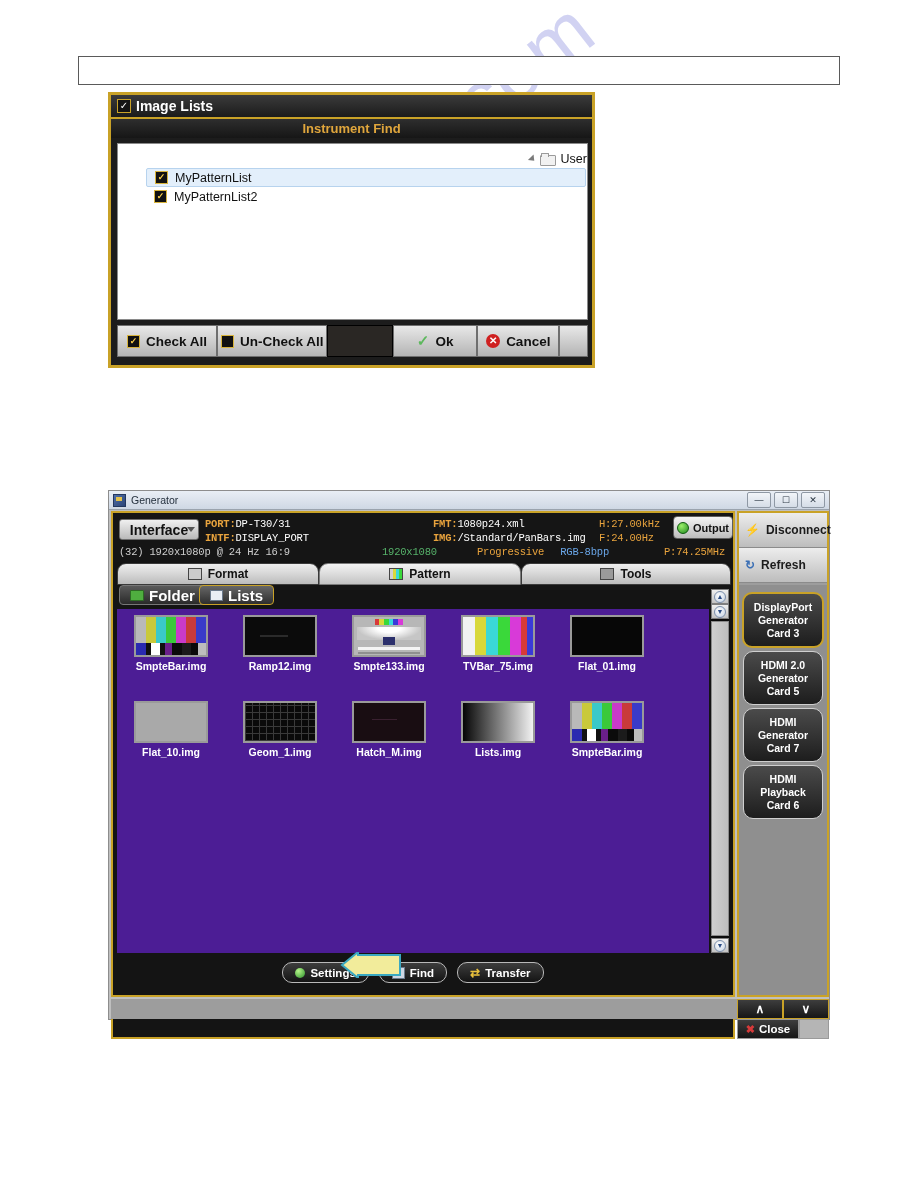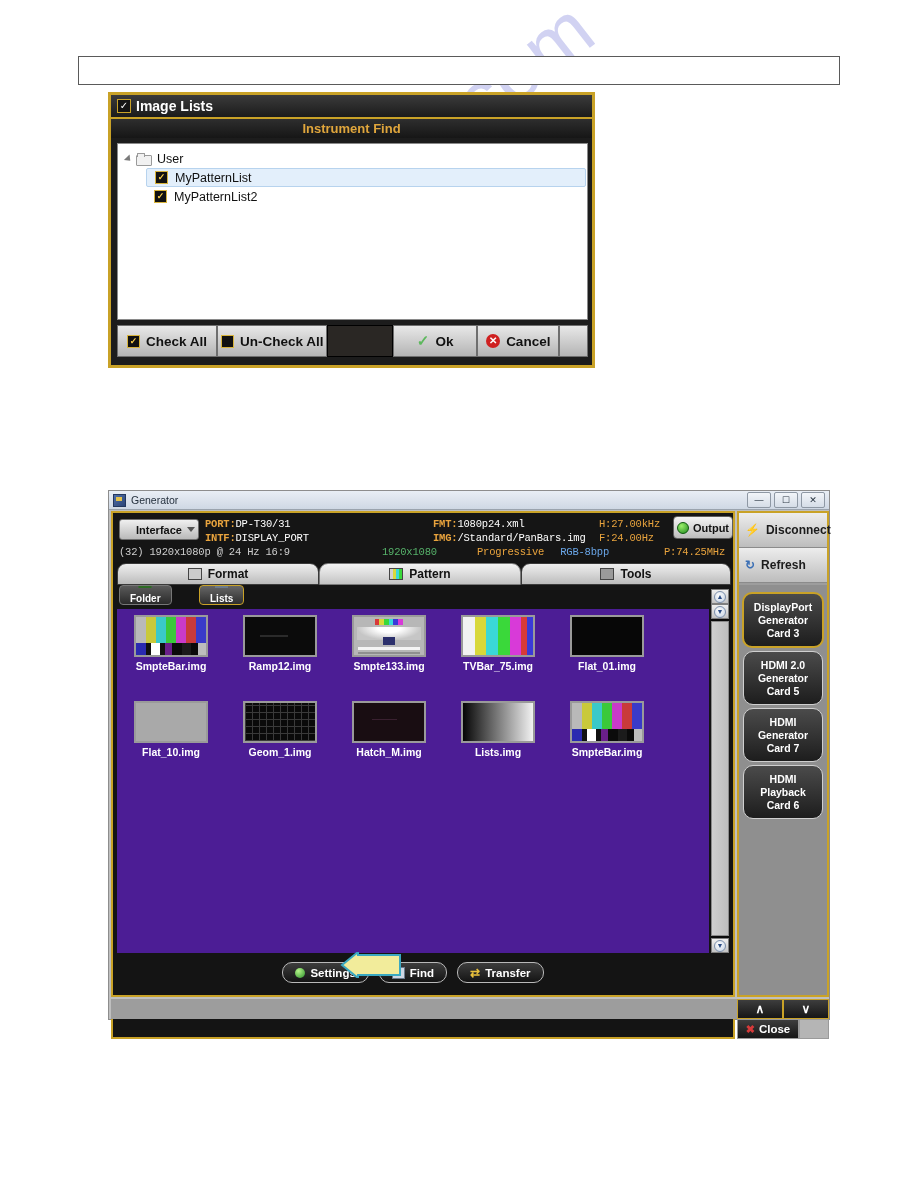--- a/index.html
+++ b/index.html
@@ -78,21 +78,21 @@
   .gen-body{position:absolute;left:2px;top:20px;width:718px;height:508px;}
 
   
   .main-col{position:absolute;left:0;top:0;width:624px;height:486px;
     background:#141414;border:2px solid #c9a227;box-sizing:border-box;}
 
   .info{position:relative;height:46px;background:#151515;padding:3px 0 0 0;}
   .iface{position:absolute;left:6px;top:6px;width:78px;height:19px;
     background:linear-gradient(#f0f0f0,#b9b9b9);border:1px solid #6d6d6d;
     border-radius:3px;display:flex;align-items:center;justify-content:center;
-    font-size:11px;font-weight:bold;color:#111;}
+    font-size:14px;font-weight:bold;color:#111;}
   .iface .dd{position:absolute;right:3px;width:0;height:0;
     border-left:4px solid transparent;border-right:4px solid transparent;
     border-top:5px solid #555;}
   .mono{font-family:"Liberation Mono",monospace;font-size:10.5px;letter-spacing:-.2px;}
   .k{color:#e8a33d;font-weight:bold;}
   .v{color:#ffffff;}
   .r1{position:absolute;left:92px;top:5px;}
   .r2{position:absolute;left:92px;top:19px;}
   .f1{position:absolute;left:320px;top:5px;}
   .f2{position:absolute;left:320px;top:19px;}
@@ -120,22 +120,22 @@
   .tab.off{background:linear-gradient(#8d8d8d,#4f4f4f);border:1px solid #3a3a3a;color:#111;}
   .tab.off.lit{background:linear-gradient(#efefef,#bcbcbc);}
   .mini{width:12px;height:10px;border:1px solid #444;background:#ccc;display:inline-block;}
   .mini.clr{background:linear-gradient(90deg,#cfcfcf 0 25%,#d8d83a 25% 50%,#3ad8d8 50% 75%,#3ad83a 75% 100%);}
   .mini.tool{background:#9a9a9a;}
 
   
   .subtabs{position:relative;height:19px;margin-top:2px;padding-left:4px;}
   .stab{position:absolute;top:0;height:18px;border-radius:4px;
     display:flex;align-items:center;justify-content:center;gap:5px;
-    font-size:10px;font-weight:bold;color:#fff;
-    background:linear-gradient(#5a5a5a,#2a2a2a);border:1px solid #777;padding:0 10px;flex-direction:column;}
+    font-size:15px;font-weight:bold;color:#fff;
+    background:linear-gradient(#5a5a5a,#2a2a2a);border:1px solid #777;padding:0 10px;}
   .stab.sel{border-color:#c9a227;background:linear-gradient(#666,#2e2e2e);}
   .fold-ic{width:12px;height:9px;background:#4fae3f;border:1px solid #2d6b24;border-radius:1px;}
   .list-ic{width:11px;height:9px;background:#e9eef5;border:1px solid #6b7a8c;}
 
   
   .grid{position:absolute;left:4px;top:96px;width:592px;height:344px;background:#4c1d95;}
   .cell{position:absolute;width:96px;text-align:center;}
   .thumb{width:74px;height:42px;margin:0 auto;border:2px solid #9a9a9a;box-sizing:border-box;background:#000;}
   .cap{margin-top:3px;font-size:10.5px;font-weight:bold;color:#ffffff;}
   .smpte{background:linear-gradient(#000,#000);position:relative;overflow:hidden;}
@@ -249,21 +249,21 @@
   <div class="dlg-title">
     <div class="cb">✓</div>
     <div class="t">Image Lists</div>
   </div>
 
   <div class="dlg-sub">
     <span>Instrument Find</span>
   </div>
 
   <div class="dlg-list">
-    <div class="tree-row" style="margin-top:5px;">
+    <div class="tree-row" style="margin-top:5px;justify-content:flex-end;">
       <div class="tri"></div>
       <div class="folder"></div>
       <span>User</span>
     </div>
 
     <div class="tree-row sel indent" style="margin-left:28px;width:440px;">
       <div class="chk">✓</div>
       <span>MyPatternList</span>
     </div>
 

